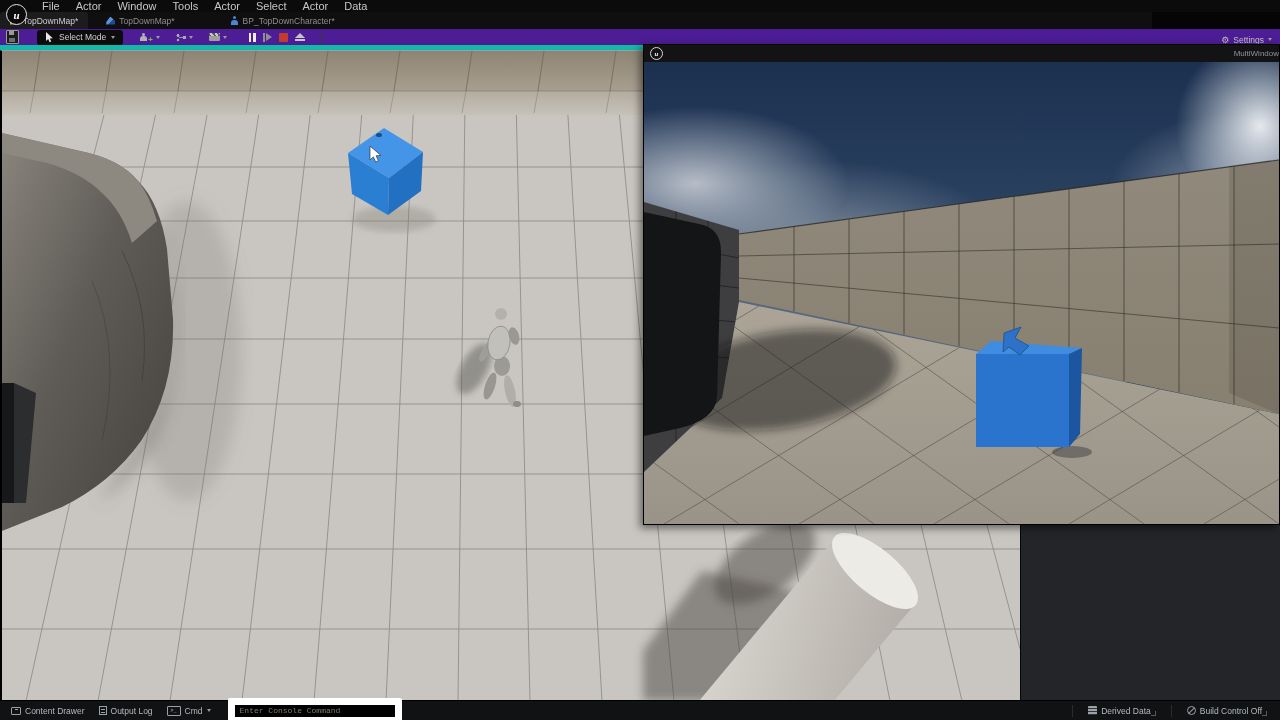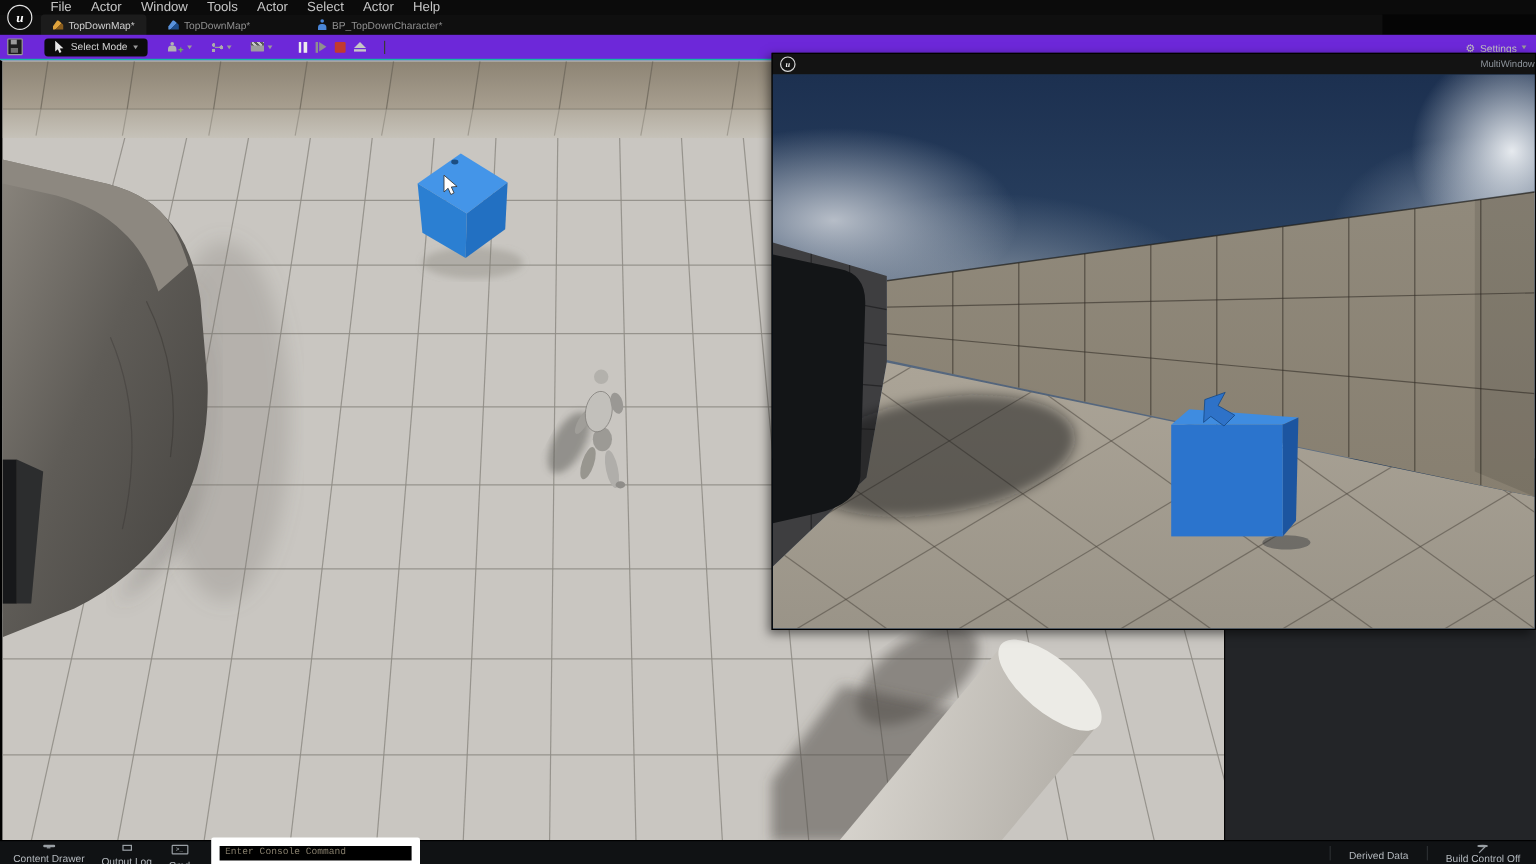--- a/index.html
+++ b/index.html
@@ -9,35 +9,35 @@
   
   .menubar{position:absolute;left:0;top:0;width:1280px;height:12px;background:#0b0b0b;
            display:flex;align-items:center;padding-left:34px;box-sizing:border-box;}
   .menubar .mitem{font-size:11px;color:#c6c6c6;padding:0 8px;line-height:12px;cursor:default;}
   .logo{position:absolute;left:6px;top:4px;width:19px;height:19px;border:1.5px solid #e4e4e4;
         border-radius:50%;display:flex;align-items:center;justify-content:center;color:#fff;
         font:italic bold 11px "Liberation Serif",serif;z-index:20;background:#0b0b0b;}
 
   
   .tabbar{position:absolute;left:0;top:12px;width:1152px;height:17px;background:#0f0f0f;
-          display:flex;align-items:stretch;padding-left:34px;box-sizing:border-box;}
+          display:flex;align-items:stretch;box-sizing:border-box;}
   .tab{display:flex;align-items:center;gap:4px;padding:0 10px;font-size:8.5px;color:#8f8f8f;}
   .tab.active{background:#1c1c1c;color:#cfcfcf;border-radius:3px 3px 0 0;}
   .tab.t2{margin-left:8px;}
   .tab.t3{margin-left:36px;}
   .tab-icon-level{width:9px;height:8px;background:linear-gradient(135deg,#e0a33c 0%,#e0a33c 55%,#8a5d1e 56%);
           clip-path:polygon(0 70%,45% 0,100% 55%,100% 100%,0 100%);}
   .tab-icon-level.blue{background:linear-gradient(135deg,#5a93dd 0%,#5a93dd 55%,#1f4e8c 56%);}
   .tab-icon-person{width:8px;height:9px;position:relative;}
   .tab-icon-person::before{content:"";position:absolute;left:2.5px;top:0;width:3px;height:3px;border-radius:50%;background:#4a86d8;}
   .tab-icon-person::after{content:"";position:absolute;left:0.5px;top:3.5px;width:7px;height:5px;border-radius:3px 3px 0 0;background:#4a86d8;}
 
   
-  .toolbar{position:absolute;left:0;top:29px;width:1280px;height:21px;background:#6d28d9;
-           border-bottom:1px solid #14b8a6;box-sizing:border-box;display:flex;align-items:center;}
+  .toolbar{position:absolute;left:0;top:29px;width:1280px;height:21px;background:#4c1d95;
+           border-bottom:5px solid #14b8a6;box-sizing:border-box;display:flex;align-items:center;}
   .tb-save{margin-left:6px;width:11px;height:12px;border:1px solid #9a9a9a;border-radius:1px;position:relative;background:#1d1d1d;}
   .tb-save::before{content:"";position:absolute;left:2px;top:0;width:5px;height:4px;background:#9a9a9a;}
   .tb-save::after{content:"";position:absolute;left:2px;bottom:1px;width:6px;height:4px;background:#6e6e6e;}
   .mode-pill{margin-left:18px;height:15px;background:#0c0c0c;border-radius:3px;display:flex;
              align-items:center;gap:5px;padding:0 8px;color:#d2d2d2;font-size:8.5px;}
   .chev{width:0;height:0;border-left:2.5px solid transparent;border-right:2.5px solid transparent;border-top:3px solid #9a9a9a;}
   .tb-group{display:flex;align-items:center;gap:3px;margin-left:16px;}
   .icon-person{width:9px;height:9px;position:relative;}
   .icon-person::before{content:"";position:absolute;left:3px;top:0;width:3px;height:3px;border-radius:50%;background:#b2b2b2;}
   .icon-person::after{content:"";position:absolute;left:1px;top:3.5px;width:7px;height:5px;border-radius:3px 3px 0 0;background:#b2b2b2;}
@@ -85,21 +85,21 @@
       radial-gradient(170px 95px at 47% 72%, rgba(118,130,146,.55), transparent 75%),
       radial-gradient(120px 125px at 97% 20%, rgba(240,243,246,.95), rgba(240,243,246,0) 70%),
       radial-gradient(160px 110px at 92% 42%, rgba(205,212,222,.55), transparent 75%),
       linear-gradient(180deg,#1c3050 0%,#2a4160 45%,#4a5d76 82%,#5d6e83 100%);}
   .mw-content svg{position:absolute;left:0;top:0;}
 
   
   .statusbar{position:absolute;left:0;top:700px;width:1280px;height:20px;background:#101214;
              border-top:1px solid #000;box-sizing:border-box;display:flex;align-items:center;
              color:#b4b9be;font-size:8.5px;}
-  .sb-btn{display:flex;align-items:center;gap:4px;padding:0 7px;height:14px;border-radius:2px;flex-direction:column;}
+  .sb-btn{display:flex;align-items:center;gap:4px;padding:0 7px;height:14px;border-radius:2px;}
   .icon-drawer{width:10px;height:8px;border:1px solid #9aa0a5;border-radius:1px;position:relative;box-sizing:border-box;}
   .icon-drawer::before{content:"";position:absolute;left:2.5px;top:1.5px;width:3px;height:1px;background:#9aa0a5;}
   .icon-log{width:8px;height:9px;border:1px solid #9aa0a5;box-sizing:border-box;
       background:repeating-linear-gradient(#9aa0a5 0 1px,transparent 1px 3px) content-box;padding:1.5px 1px;}
   .icon-cmdbox{width:14px;height:10px;border:1px solid #9aa0a5;border-radius:1px;box-sizing:border-box;
       display:flex;align-items:center;justify-content:center;
       font:bold 5px "Liberation Mono",monospace;color:#9aa0a5;}
   .console-input{width:150px;height:12px;margin-left:10px;background:#000000;border:7px solid #ffffff;
       border-radius:2px;color:#c9c0ae;font:8px "Liberation Mono",monospace;padding:0 5px;outline:none;}
   .console-input::placeholder{color:#847c6a;}
@@ -116,21 +116,21 @@
 <div class="screen">
 
   <div class="menubar">
     <span class="mitem">File</span>
     <span class="mitem">Actor</span>
     <span class="mitem">Window</span>
     <span class="mitem">Tools</span>
     <span class="mitem">Actor</span>
     <span class="mitem">Select</span>
     <span class="mitem">Actor</span>
-    <span class="mitem">Help</span>
+    <span class="mitem">Data</span>
   </div>
   <div class="logo">u</div>
 
   <div class="tabbar">
     <div class="tab active">
       <span class="tab-icon-level"></span>
       <span>TopDownMap*</span>
     </div>
     <div class="tab t2">
       <span class="tab-icon-level blue"></span>

